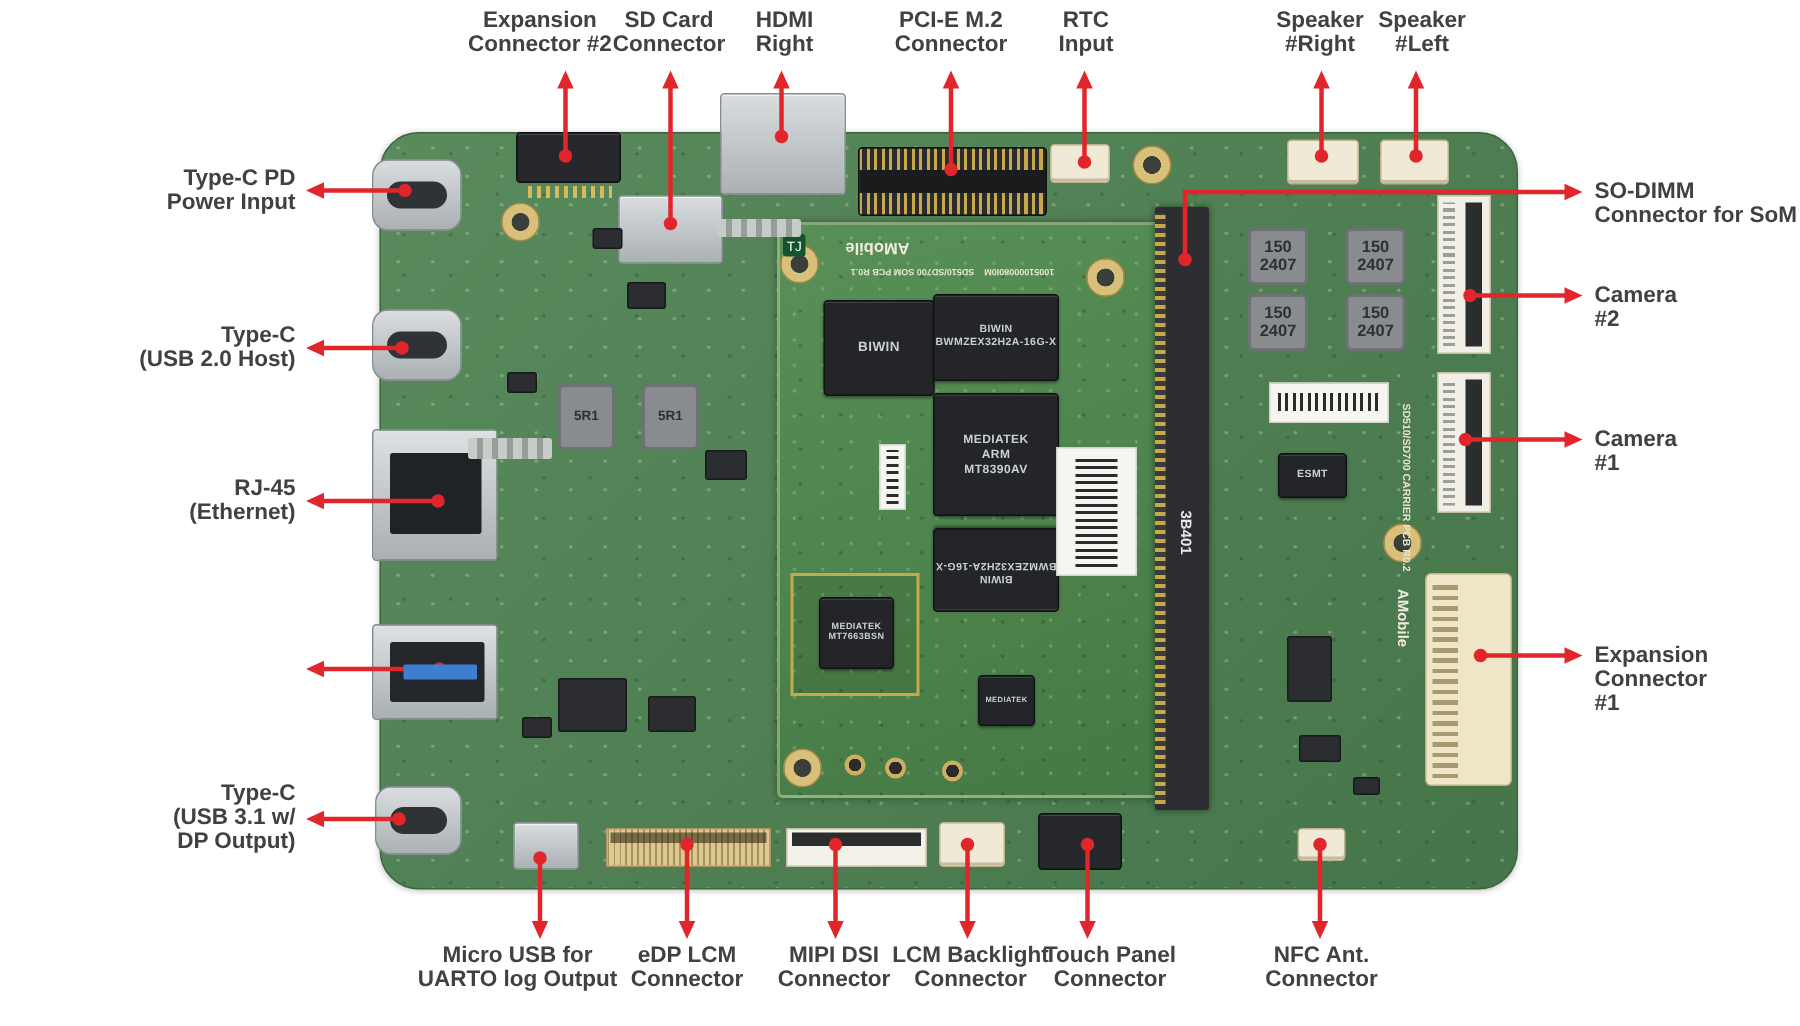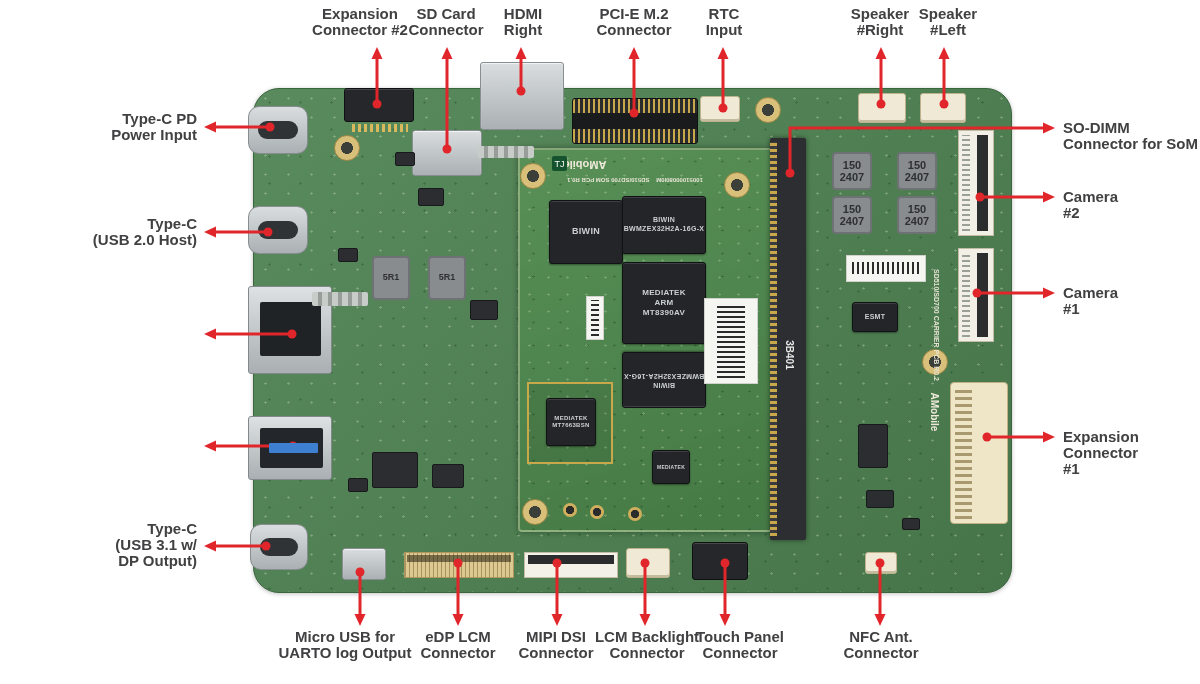--- a/index.html
+++ b/index.html
@@ -65,21 +65,21 @@
   .ufl{border-radius:50%;background:radial-gradient(circle,#2b2b2b 0 42%,#cfaf5e 44% 100%);}
   .stickerh{background:#f5f5f2;border:1px solid #d2d2cc;}
   .stickerh::after{content:"";position:absolute;left:6%;right:6%;top:22%;bottom:30%;
        background:repeating-linear-gradient(90deg,#2b2b2b 0 2px,transparent 2px 5px);}
   .stickerv{background:#f5f5f2;border:1px solid #d2d2cc;}
   .stickerv::after{content:"";position:absolute;top:6%;bottom:6%;left:24%;right:24%;
        background:repeating-linear-gradient(0deg,#2b2b2b 0 2px,transparent 2px 5px);}
   .wifi{border:2px solid #c9a84c;background:rgba(0,0,0,.07);}
   .silk{display:flex;align-items:center;justify-content:center;white-space:pre;font-weight:bold;}
   .logo{background:#14532d;color:#fff;display:flex;align-items:center;justify-content:center;
-        font-size:9px;font-weight:normal;border-radius:2px;margin-left:30px;}
+        font-size:9px;font-weight:normal;border-radius:2px;}
   
   .lbl{position:absolute;font-size:15px;line-height:16px;font-weight:bold;color:#414143;
        white-space:pre-line;}
   .lbl.c{text-align:center;}
   .lbl.r{text-align:right;}
   .lbl.l{text-align:left;}
   
   #arrows{position:absolute;left:0;top:0;pointer-events:none;}
 </style>
 </head>
@@ -249,20 +249,22 @@
 Input</div>
   <div class="lbl c" style="left:795px;top:6px;width:170px">Speaker
 #Right</div>
   <div class="lbl c" style="left:863px;top:6px;width:170px">Speaker
 #Left</div>
 
   <div class="lbl r" style="left:37px;top:111px;width:160px">Type-C PD
 Power Input</div>
   <div class="lbl r" style="left:37px;top:216px;width:160px">Type-C
 (USB 2.0 Host)</div>
+  <div class="lbl r" style="left:37px;top:318px;width:160px">RJ-45
+(Ethernet)</div>
   <div class="lbl r" style="left:37px;top:521px;width:160px">Type-C
 (USB 3.1 w/
 DP Output)</div>
 
   <div class="lbl l" style="left:1063px;top:120px;width:150px">SO-DIMM
 Connector for SoM</div>
   <div class="lbl l" style="left:1063px;top:189px;width:150px">Camera
 #2</div>
   <div class="lbl l" style="left:1063px;top:285px;width:150px">Camera
 #1</div>

